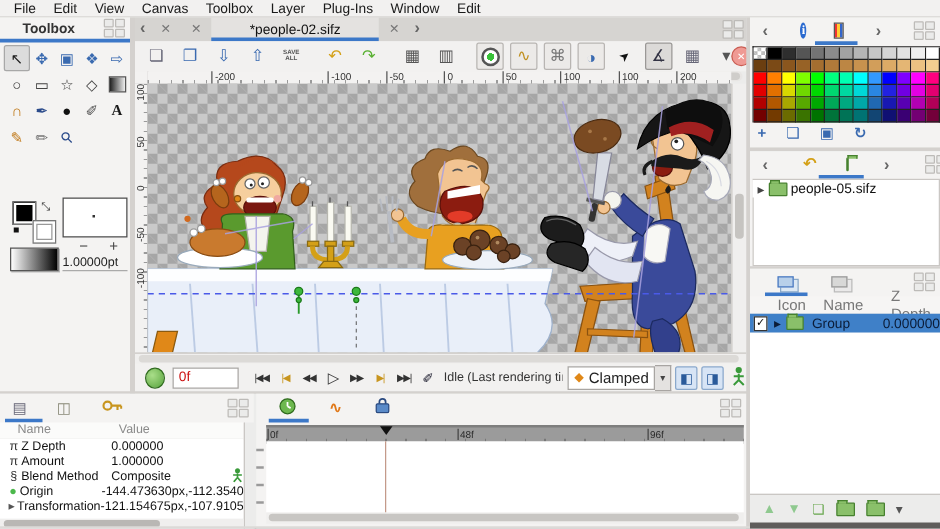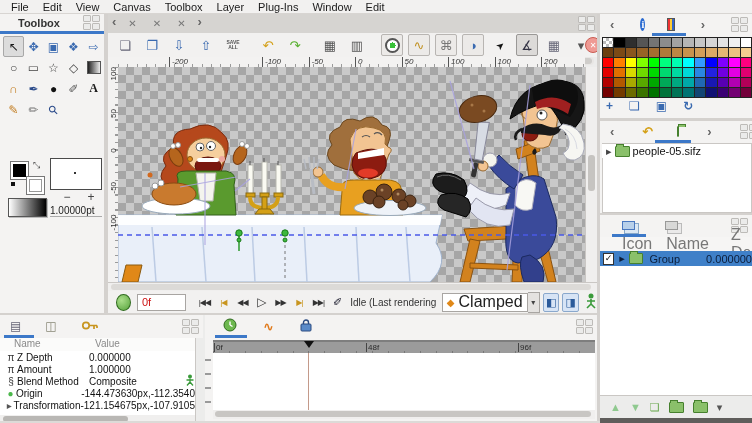--- a/index.html
+++ b/index.html
@@ -45,21 +45,21 @@
   .tbtn{display:flex;align-items:center;justify-content:center;min-width:20px;height:20px;margin-right:5px;font-size:13px;border:1px solid transparent;border-radius:2px;}
   .tbtn.boxed{border-color:#b8b5b2;background:#eceae8;}
   .tbtn.activebtn{background:#dcdad8;border-color:#9a9896;}
   .tbtn .saveall{font-size:5px;line-height:5px;width:16px;text-align:center;white-space:normal;color:#555;font-weight:bold;}
   .tsep{width:1px;height:16px;background:#c8c5c2;margin:0 6px 0 2px;}
   .radio{width:11px;height:11px;border-radius:50%;border:2px solid #555;background:radial-gradient(circle,#39c239 0 3px,#fff 3px);}
   .stopbtn{position:absolute;left:585px;top:37px;width:14px;height:14px;border-radius:50%;background:#ef9a94;border:1px solid #c95c52;color:#fff;font-size:8px;display:flex;align-items:center;justify-content:center;}
   .topscroll{position:absolute;left:488px;top:57px;width:106px;height:8px;background:#e8e6e4;border-radius:4px;}
   .topscroll i{display:block;margin:1px 2px;height:6px;background:#cfcdca;border-radius:3px;}
   .hruler{position:absolute;left:118px;top:57px;width:467px;height:10px;background:#f3f2f1;border-bottom:1px solid #b5b2af;
-    background-image:repeating-linear-gradient(90deg,#9a9a9a 0 1px,transparent 1px 9.3px);background-size:100% 3px;background-position:0 7px;background-repeat:no-repeat;font-style:italic;}
+    background-image:repeating-linear-gradient(90deg,#9a9a9a 0 1px,transparent 1px 9.3px);background-size:100% 3px;background-position:0 7px;background-repeat:no-repeat;}
   .hruler .lbl{position:absolute;top:0px;font-size:8px;color:#333;border-left:1px solid #555;padding-left:2px;height:10px;line-height:9px;}
   .rcorner{position:absolute;left:108px;top:57px;width:10px;height:10px;background:#f3f2f1;border-right:1px solid #c5c2bf;border-bottom:1px solid #b5b2af;}
   .vruler{position:absolute;left:108px;top:67px;width:10px;height:215px;background:#f3f2f1;border-right:1px solid #b5b2af;
     background-image:repeating-linear-gradient(180deg,#9a9a9a 0 1px,transparent 1px 7.5px);background-size:3px 100%;background-position:7px 0;background-repeat:no-repeat;}
   .vruler .lbl{position:absolute;left:0px;font-size:8px;color:#333;transform:rotate(-90deg);transform-origin:center;width:10px;text-align:center;}
   .canvaswrap{position:absolute;left:118px;top:67px;width:467px;height:215px;background-color:#c9c9c9;
     background-image:linear-gradient(45deg,#a6a6a6 25%,transparent 25%,transparent 75%,#a6a6a6 75%),linear-gradient(45deg,#a6a6a6 25%,transparent 25%,transparent 75%,#a6a6a6 75%);
     background-position:0 0,8px 8px;background-size:16px 16px;overflow:hidden;}
   .vscroll{position:absolute;left:585px;top:67px;width:12px;height:215px;background:#f0efee;border-left:1px solid #cac7c4;}
   .vscroll i{position:absolute;left:2px;top:88px;width:7px;height:36px;background:#c6c4c1;border-radius:3px;}
@@ -108,21 +108,21 @@
   .pal-actions{position:absolute;left:6px;top:85px;display:flex;gap:16px;align-items:center;}
   .pal-actions span{color:#3a6ab0;font-size:12px;font-weight:bold;}
   .infoicon{width:13px;height:13px;border-radius:50%;background:#2a6ad0;color:#fff;font-size:10px;font-weight:bold;display:flex;align-items:center;justify-content:center;font-family:"Liberation Serif",serif;}
   .palicon{width:14px;height:11px;border:1px solid #555;background:linear-gradient(90deg,#e33 0 33%,#fc3 33% 66%,#36c 66%);}
   .folder16{display:inline-block;width:13px;height:9px;background:#8ac06a;border:1px solid #46802e;border-radius:1px;position:relative;}
   .folder16::before{content:"";position:absolute;left:0;top:-3px;width:6px;height:2px;background:#8ac06a;border:1px solid #46802e;border-bottom:none;}
   .histicon{color:#d4a017;font-size:13px;font-weight:bold;}
   .lib-row{position:absolute;left:2px;top:23px;width:148px;height:14px;background:#fff;display:flex;align-items:center;gap:3px;font-size:11px;color:#111;}
   .lib-body{position:absolute;left:2px;top:22px;width:148px;height:68px;background:#fff;border:1px solid #cac7c4;}
   .layersicon{display:inline-block;width:11px;height:7px;background:#b8d0ea;border:1px solid #4a78c0;box-shadow:3px 3px 0 #dce8f4,3px 3px 0 1px #88a8c8;}
-  .lay-head{position:absolute;left:0;top:22px;width:152px;height:14px;background:#f6f5f4;border-bottom:1px solid #d8d5d2;color:#777;font-size:16px;display:flex;align-items:center;}
+  .lay-head{position:absolute;left:0;top:22px;width:152px;height:14px;background:#f6f5f4;border-bottom:1px solid #d8d5d2;color:#777;font-size:12px;display:flex;align-items:center;}
   .lay-row{position:absolute;left:0;top:36px;width:152px;height:15px;background:#3f80c8;display:flex;align-items:center;color:#0b1c38;font-size:11px;}
   .chk{width:10px;height:10px;background:#fff;border:1px solid #333;margin-left:3px;font-size:9px;line-height:9px;text-align:center;color:#111;font-weight:bold;}
   .lay-body{position:absolute;left:0;top:51px;width:152px;height:129px;background:#fff;}
   .lay-actions{position:absolute;left:0;top:180px;width:152px;height:23px;background:#ececeb;border-top:1px solid #cac7c4;display:flex;align-items:center;gap:9px;padding-left:10px;box-sizing:border-box;}
   .lay-actions .g{font-size:11px;}
   .darkstrip{position:absolute;left:600px;top:418px;width:152px;height:5px;background:#5f5d5b;}
   .bottomstrip{position:absolute;left:0;top:421px;width:600px;height:2px;background:#dcdad7;}
   .key-svg, .lock-svg, .clock-svg{display:inline-block;}
 </style>
 </head>
@@ -219,20 +219,24 @@
     <div class="bplus">+</div>
     <div class="bwidth">1.00000pt</div>
     <div class="gradbar"></div>
   </div>
   <div class="vdiv" style="left:104px;top:14px;width:4px;height:301px"></div>
 
   <div class="tabbar">
     <span class="navarr">‹</span>
     <span class="tab-close">✕</span>
     <span class="tab-close">✕</span>
+    <div class="tab active" style="width:122px">
+        <span>*people-02.sifz</span>
+        <span class="tab-ul"></span>
+      </div>
     <span class="tab-close">✕</span>
     <span class="navarr">›</span>
     <span class="dock" style="margin-left:auto;margin-right:2px;align-self:center">
         <i></i>
         <i></i>
         <i></i>
         <i></i>
       </span>
   </div>
 
@@ -486,21 +490,21 @@
         <span class="pbtn">◀◀</span>
         <span class="pbtn play">▷</span>
         <span class="pbtn">▶▶</span>
         <span class="pbtn" style="color: rgb(200, 149, 30);">▶|</span>
         <span class="pbtn">▶▶|</span>
       </span>
     <span class="animbtn">✐</span>
     <span class="status">Idle (Last rendering time 0.3...</span>
     <span class="interp">
       <span class="dia">◆</span>
-      <span style="font-size:16px">Clamped</span>
+      <span style="font-size:12px">Clamped</span>
     </span>
     <span class="interp-caret">▾</span>
     <span class="kflock">◧</span>
     <span class="kflock">◨</span>
     <span class="bonefig">
       <svg width="12" height="16">
           <circle cx="6" cy="3" r="2.5" fill="#3a9a3a"></circle>
           <path d="M6,6 L6,11 M2,8 L10,8 M6,11 L2,15 M6,11 L10,15" stroke="#3a9a3a" stroke-width="1.6" fill="none"></path>
         </svg>
     </span>

